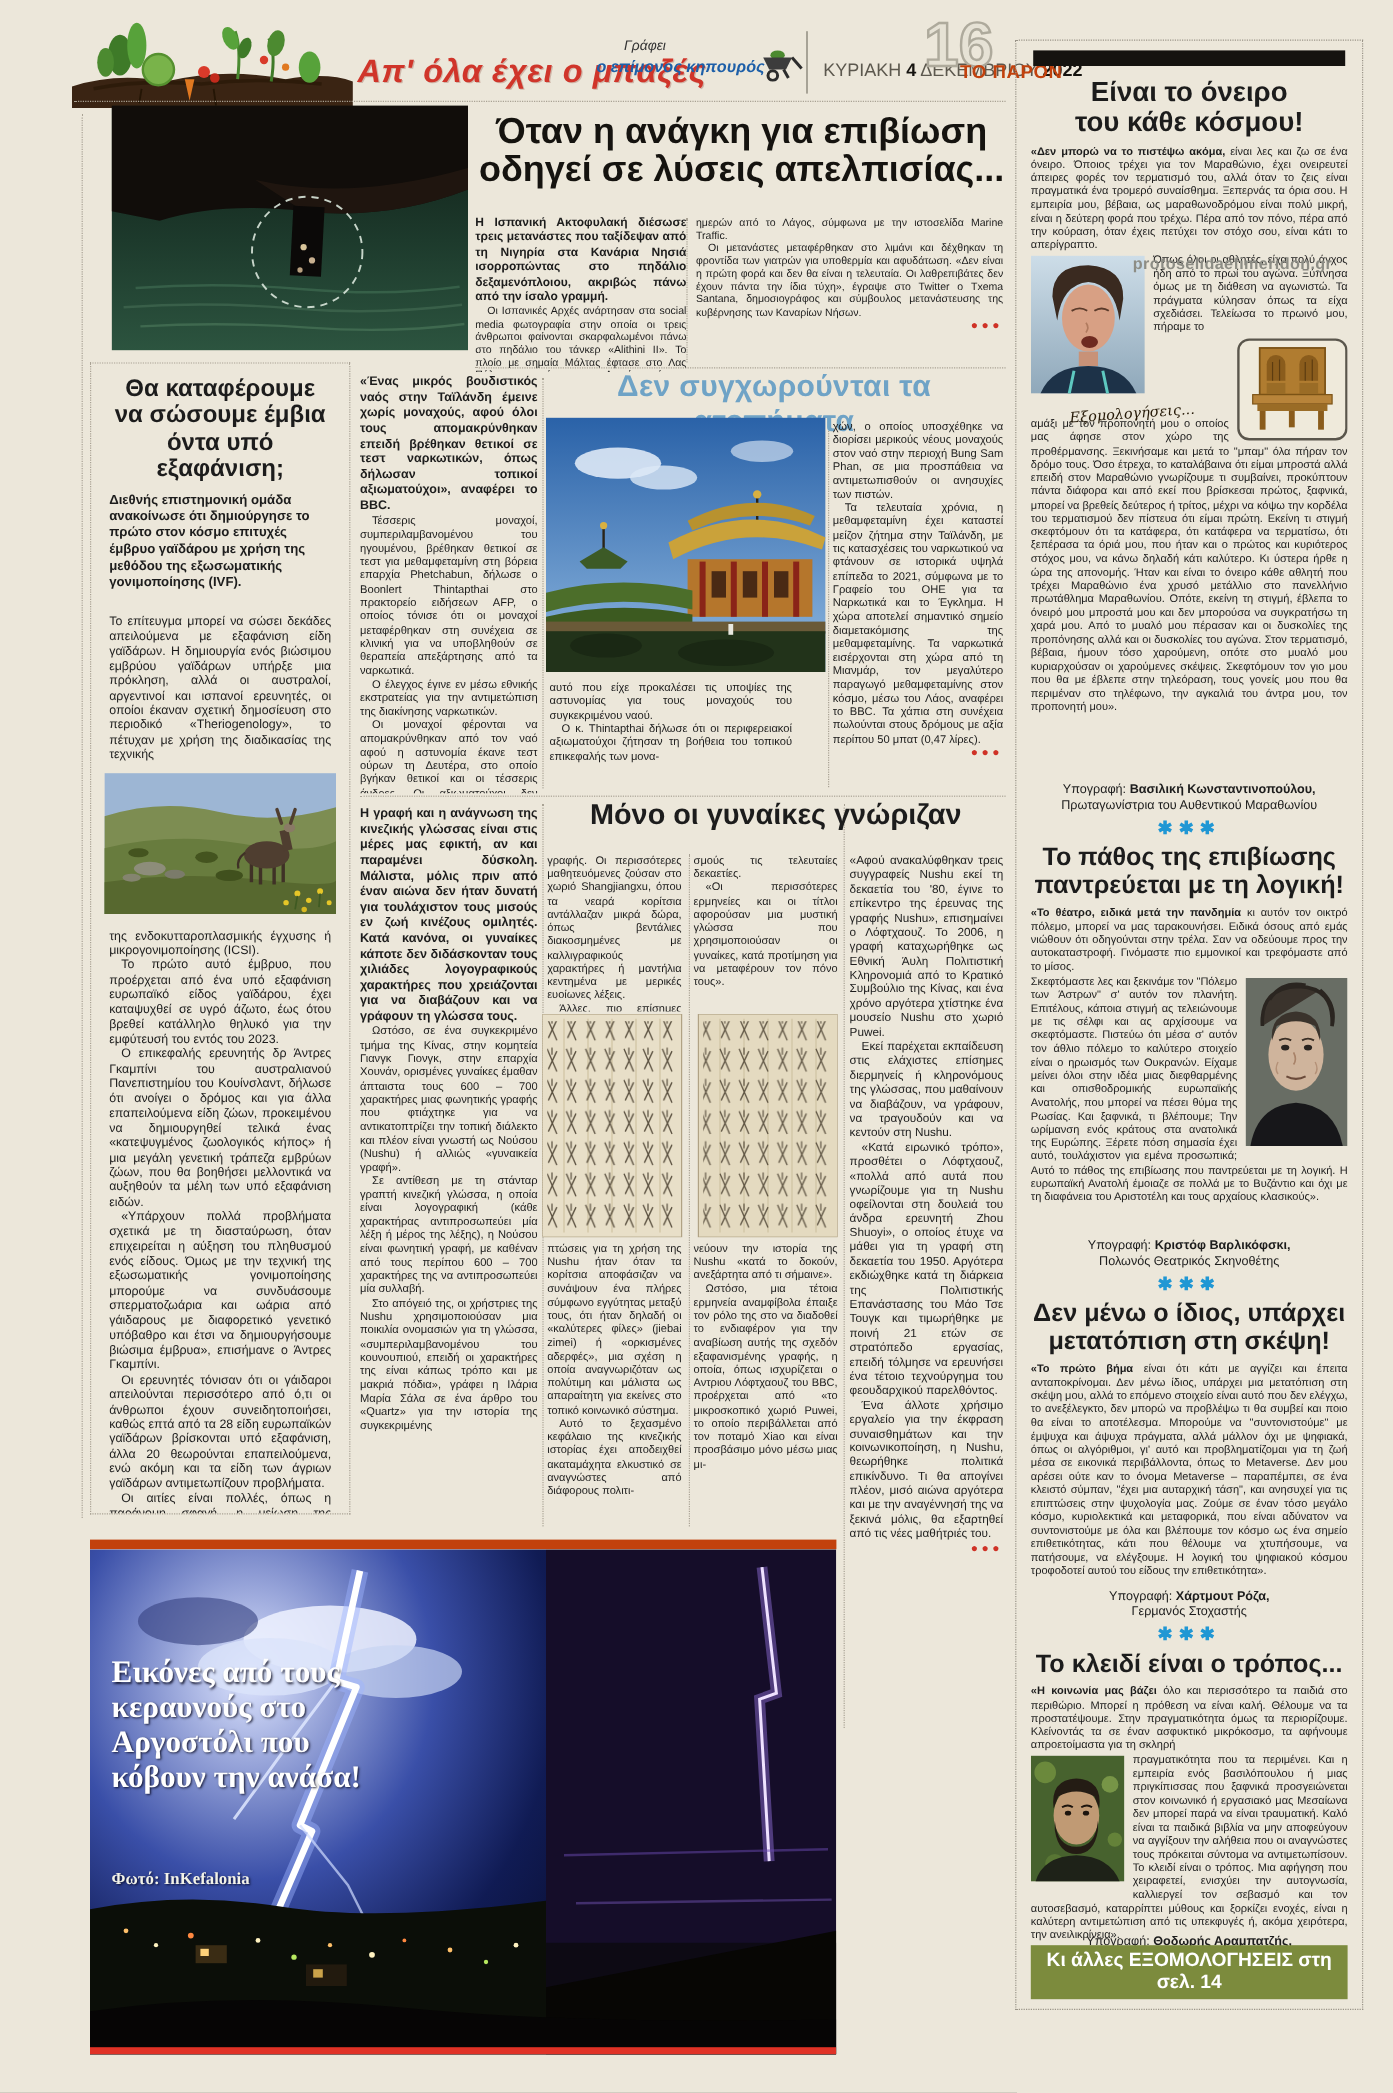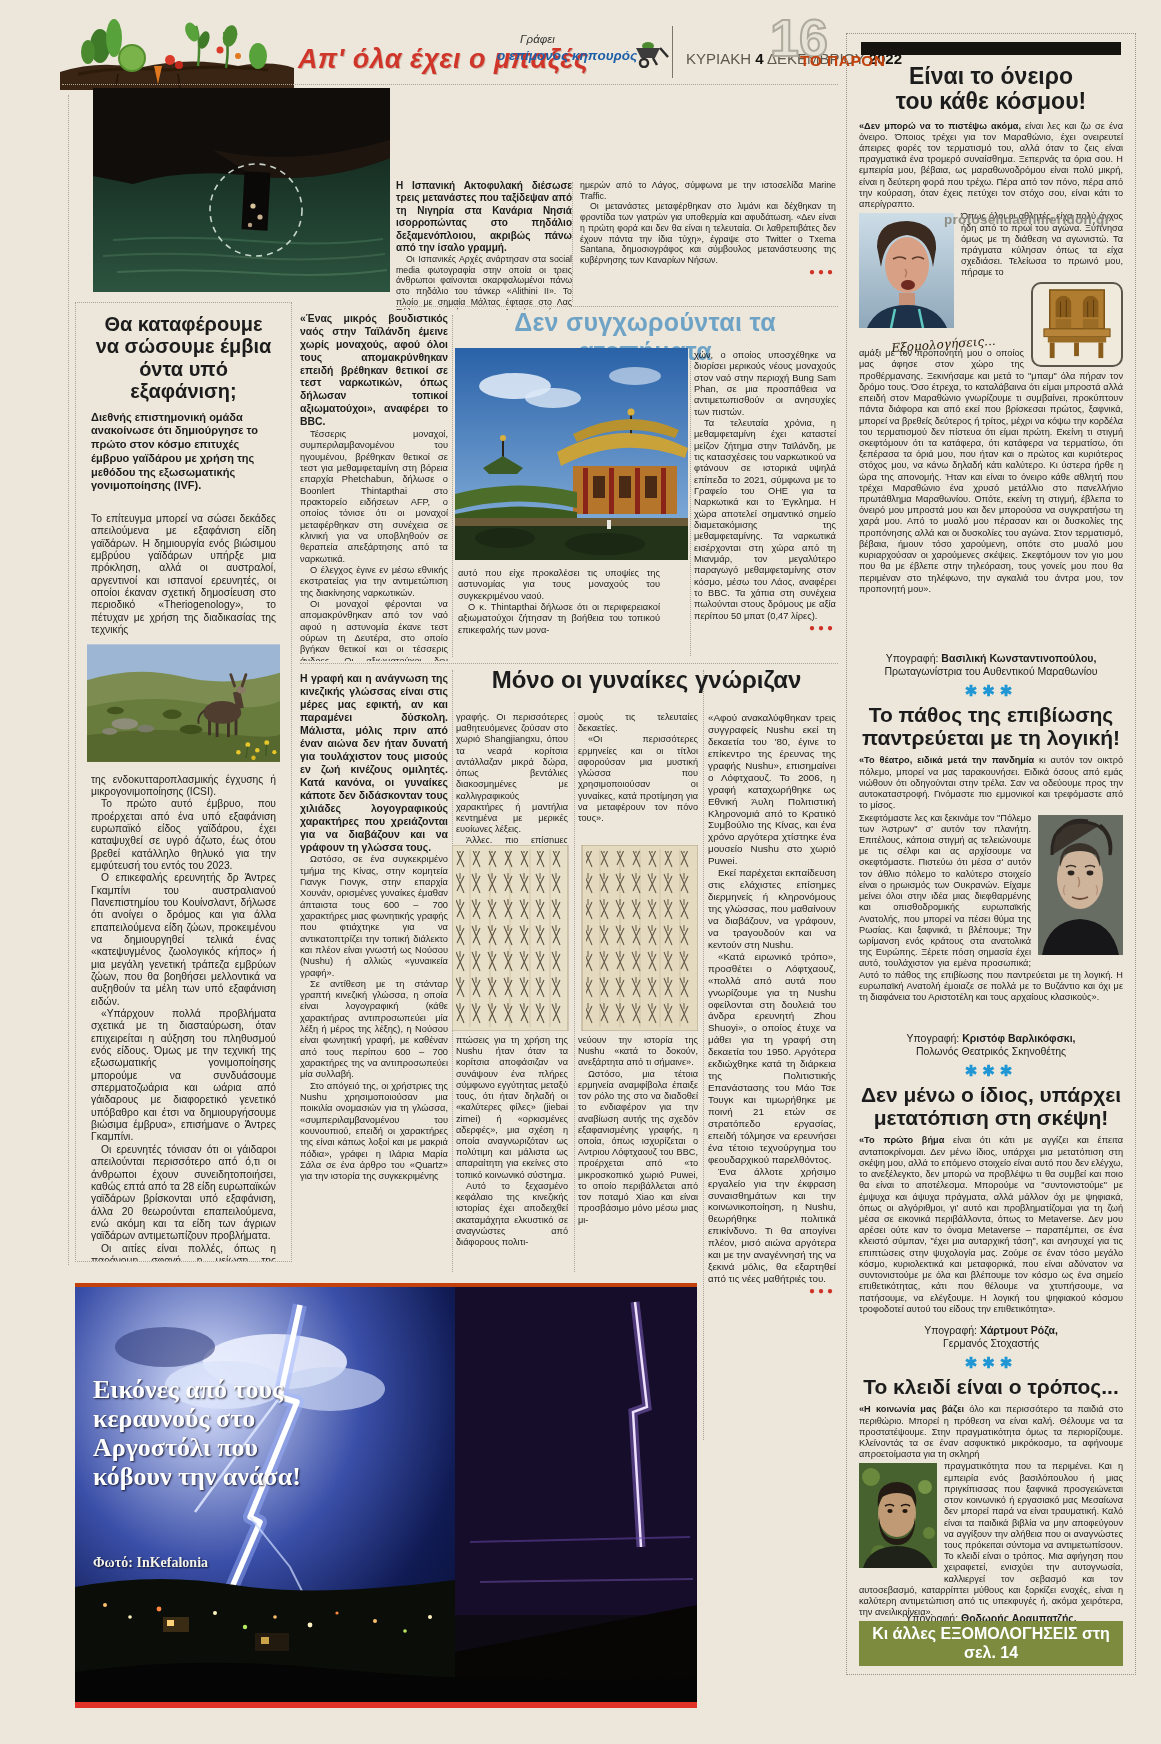--- a/index.html
+++ b/index.html
@@ -58,21 +58,21 @@
               box-sizing:border-box;padding:8px 15px;overflow:hidden;}
   #donkey-headline{font-size:20px;font-weight:bold;text-align:center;line-height:1.12;margin:2px 0 8px;}
   #donkey-box .leadd{font-weight:bold;font-size:11px;line-height:1.25;text-align:left;margin-bottom:20px;}
   #donkey-box .bodytext{font-size:10.3px;line-height:1.2;}
   #donkey-photo-wrap{margin:5px -4px 6px;}
 
   
   #ship-photo{left:93px;top:88px;}
 
   
-  #lightning{left:75px;top:1283px;width:622px;height:425px;border-top:4px solid #c2410c;overflow:hidden;}
+  #lightning{left:75px;top:1283px;width:622px;height:425px;border-top:8px solid #c2410c;overflow:hidden;}
   #lightning-caption{position:absolute;left:18px;top:88px;width:220px;
       font-family:"Liberation Serif",serif;font-weight:bold;font-size:26px;line-height:1.12;color:#ffffff;
       text-shadow:1px 1px 2px rgba(0,0,20,0.8);}
   #lightning-credit{position:absolute;left:18px;top:268px;font-family:"Liberation Serif",serif;
       font-weight:bold;font-size:14px;color:#f2f2e8;text-shadow:1px 1px 2px rgba(0,0,20,0.8);}
 
   
   #conf{left:846px;top:33px;width:290px;height:1642px;border:1px dotted #9a9488;
         box-sizing:border-box;padding:8px 12px 30px;overflow:hidden;font-size:9.2px;line-height:1.22;
         text-align:justify;}
@@ -177,20 +177,21 @@
     <rect x="150" y="84" width="26" height="58" fill="#0b0908" transform="rotate(3 163 113)"></rect>
     <circle cx="160" cy="118" r="2.6" fill="#d8c49a"></circle>
     <circle cx="167" cy="129" r="2.6" fill="#c8b090"></circle>
     <circle cx="157" cy="137" r="2.2" fill="#b8a080"></circle>
     <path d="M20 152 Q90 147 160 153 T290 151" stroke="#3f6b51" stroke-width="2" fill="none" opacity="0.7"></path>
     <path d="M10 168 Q80 163 150 169 T292 166" stroke="#466e55" stroke-width="2" fill="none" opacity="0.6"></path>
     <path d="M24 184 Q94 180 164 185 T294 182" stroke="#528061" stroke-width="2" fill="none" opacity="0.55"></path>
     <circle cx="163" cy="122" r="46" stroke="#d9e6da" stroke-width="1.6" stroke-dasharray="6 5" fill="none" opacity="0.9"></circle>
   </svg>
 
+  <div class="abs" id="a1-headline">Όταν η ανάγκη για επιβίωση οδηγεί σε λύσεις απελπισίας...</div>
   <div class="abs bodytext" id="a1-col1">
     <p class="ni leadp" style="font-size:10px;">Η Ισπανική Ακτοφυλακή διέσωσε τρεις μετανάστες που ταξίδεψαν από τη Νιγηρία στα Κανάρια Νησιά ισορροπώντας στο πηδάλιο δεξαμενόπλοιου, ακριβώς πάνω από την ίσαλο γραμμή.</p>
     <p class="bt">Οι Ισπανικές Αρχές ανάρτησαν στα social media φωτογραφία στην οποία οι τρεις άνθρωποι φαίνονται σκαρφαλωμένοι πάνω στο πηδάλιο του τάνκερ «Alithini II». Το πλοίο με σημαία Μάλτας έφτασε στο Λας Πάλμας το απόγευμα της Δευτέρας, έπειτα από ταξίδι 11</p>
   </div>
   <div class="abs bodytext" id="a1-col2">
     <p class="ni">ημερών από το Λάγος, σύμφωνα με την ιστοσελίδα Marine Traffic.</p>
     <p>Οι μετανάστες μεταφέρθηκαν στο λιμάνι και δέχθηκαν τη φροντίδα των γιατρών για υποθερμία και αφυδάτωση. «Δεν είναι η πρώτη φορά και δεν θα είναι η τελευταία. Οι λαθρεπιβάτες δεν έχουν πάντα την ίδια τύχη», έγραψε στο Twitter ο Txema Santana, δημοσιογράφος και σύμβουλος μετανάστευσης της κυβέρνησης των Καναρίων Νήσων.</p>
     <p class="dots">●●●</p>
   </div>
 
@@ -245,21 +246,21 @@
     <p class="ni">χών, ο οποίος υποσχέθηκε να διορίσει μερικούς νέους μοναχούς στον ναό στην περιοχή Bung Sam Phan, σε μια προσπάθεια να αντιμετωπισθούν οι ανησυχίες των πιστών.</p>
     <p>Τα τελευταία χρόνια, η μεθαμφεταμίνη έχει καταστεί μείζον ζήτημα στην Ταϊλάνδη, με τις κατασχέσεις του ναρκωτικού να φτάνουν σε ιστορικά υψηλά επίπεδα το 2021, σύμφωνα με το Γραφείο του ΟΗΕ για τα Ναρκωτικά και το Έγκλημα. Η χώρα αποτελεί σημαντικό σημείο διαμετακόμισης της μεθαμφεταμίνης. Τα ναρκωτικά εισέρχονται στη χώρα από τη Μιανμάρ, τον μεγαλύτερο παραγωγό μεθαμφεταμίνης στον κόσμο, μέσω του Λάος, αναφέρει το BBC. Τα χάπια στη συνέχεια πωλούνται στους δρόμους με αξία περίπου 50 μπατ (0,47 λίρες).</p>
     <p class="dots">●●●</p>
   </div>
 
   <div class="abs" id="n-headline">Μόνο οι γυναίκες γνώριζαν</div>
   <div class="abs bodytext" id="n-intro">
     <p class="ni ib">Η γραφή και η ανάγνωση της κινεζικής γλώσσας είναι στις μέρες μας εφικτή, αν και παραμένει δύσκολη. Μάλιστα, μόλις πριν από έναν αιώνα δεν ήταν δυνατή για τουλάχιστον τους μισούς εν ζωή κινέζους ομιλητές. Κατά κανόνα, οι γυναίκες κάποτε δεν διδάσκονταν τους χιλιάδες λογογραφικούς χαρακτήρες που χρειάζονται για να διαβάζουν και να γράφουν τη γλώσσα τους.</p>
     <p>Ωστόσο, σε ένα συγκεκριμένο τμήμα της Κίνας, στην κομητεία Γιανγκ Γιονγκ, στην επαρχία Χουνάν, ορισμένες γυναίκες έμαθαν άπταιστα τους 600 – 700 χαρακτήρες μιας φωνητικής γραφής που φτιάχτηκε για να αντικατοπτρίζει την τοπική διάλεκτο και πλέον είναι γνωστή ως Νούσου (Nushu) ή αλλιώς «γυναικεία γραφή».</p>
     <p>Σε αντίθεση με τη στάνταρ γραπτή κινεζική γλώσσα, η οποία είναι λογογραφική (κάθε χαρακτήρας αντιπροσωπεύει μία λέξη ή μέρος της λέξης), η Νούσου είναι φωνητική γραφή, με καθέναν από τους περίπου 600 – 700 χαρακτήρες της να αντιπροσωπεύει μία συλλαβή.</p>
-    <p>Στο απόγειό της, οι χρήστριες της Nushu χρησιμοποιούσαν μια ποικιλία ονομασιών για τη γλώσσα, «συμπεριλαμβανομένου του κουνουπιού, επειδή οι χαρακτήρες της είναι κάπως λοξοί και με μακριά πόδια», γράφει η Ιλάρια Μαρία Σάλα σε ένα άρθρο του «Quartz» για την ιστορία της συγκεκριμένης</p>
+    <p>Στο απόγειό της, οι χρήστριες της Nushu χρησιμοποιούσαν μια ποικιλία ονομασιών για τη γλώσσα, «συμπεριλαμβανομένου του κουνουπιού, επειδή οι χαρακτήρες της είναι κάπως τρόπο και με μακριά πόδια», γράφει η Ιλάρια Μαρία Σάλα σε ένα άρθρο του «Quartz» για την ιστορία της συγκεκριμένης</p>
   </div>
   <div class="abs bodytext" id="n-col2a">
     <p class="ni">γραφής. Οι περισσότερες μαθητευόμενες ζούσαν στο χωριό Shangjiangxu, όπου τα νεαρά κορίτσια αντάλλαζαν μικρά δώρα, όπως βεντάλιες διακοσμημένες με καλλιγραφικούς χαρακτήρες ή μαντήλια κεντημένα με μερικές ευοίωνες λέξεις.</p>
     <p>Άλλες, πιο επίσημες περι-</p>
   </div>
   <div class="abs bodytext" id="n-col3a">
     <p class="ni">σμούς τις τελευταίες δεκαετίες.</p>
     <p>«Οι περισσότερες ερμηνείες και οι τίτλοι αφορούσαν μια μυστική γλώσσα που χρησιμοποιούσαν οι γυναίκες, κατά προτίμηση για να μεταφέρουν τον πόνο τους».</p>
   </div>
 

